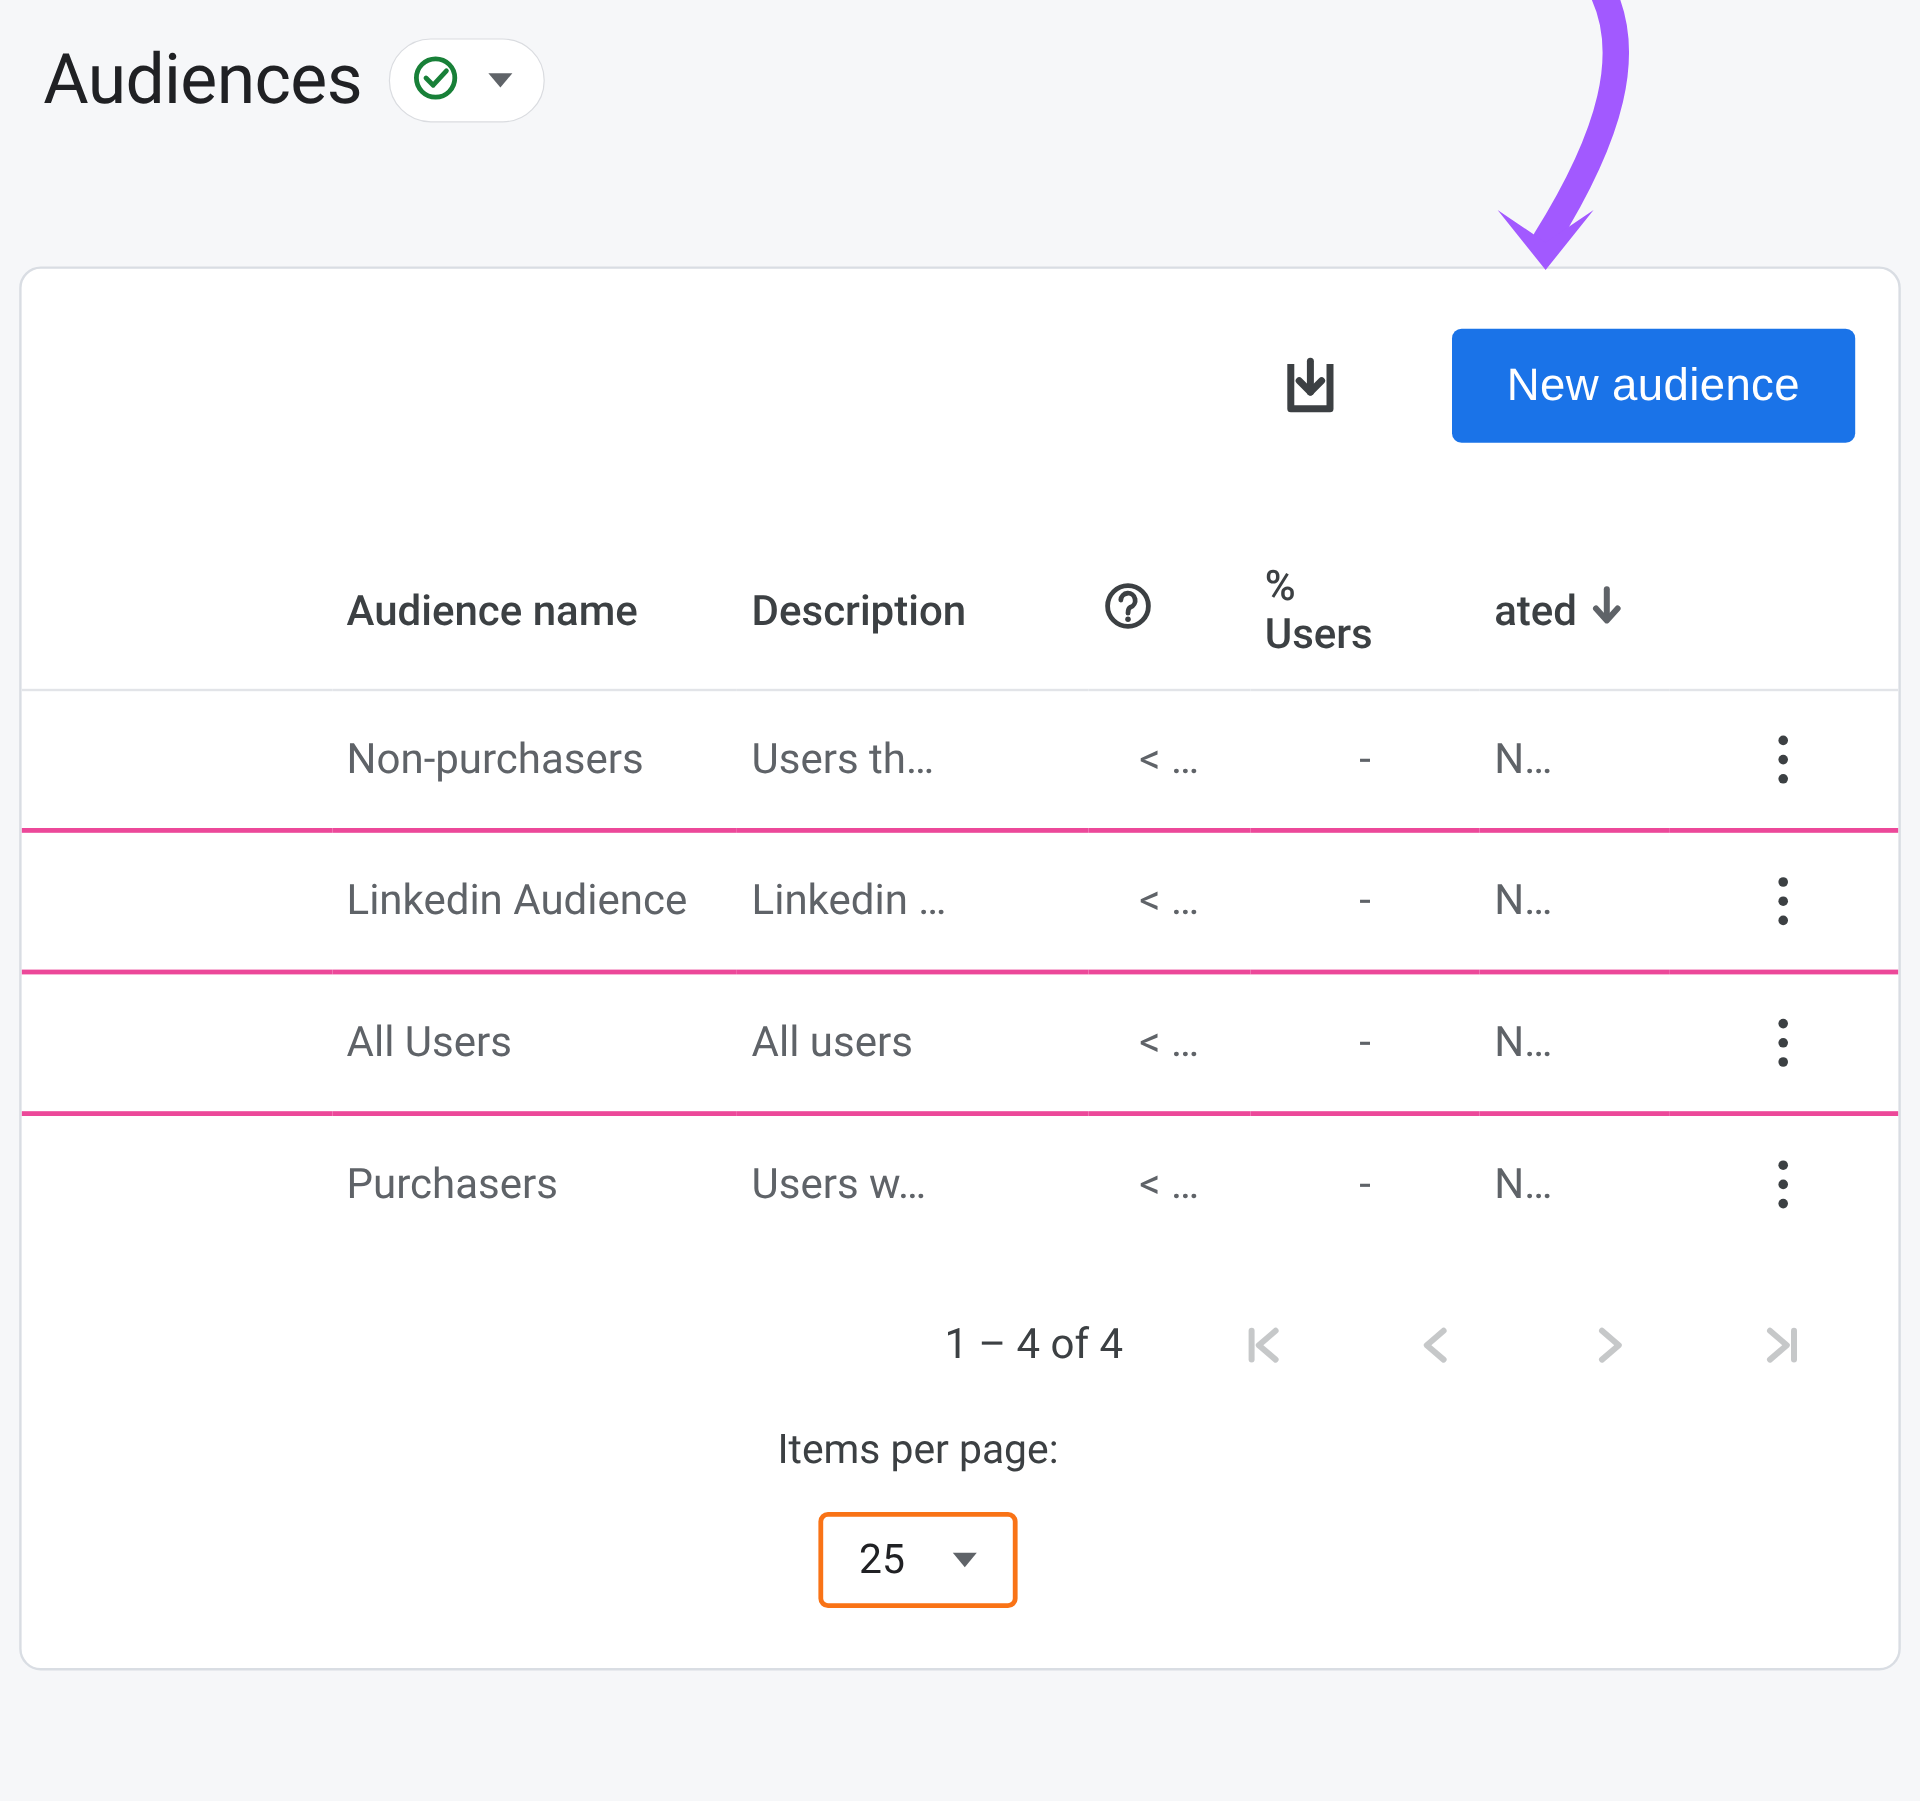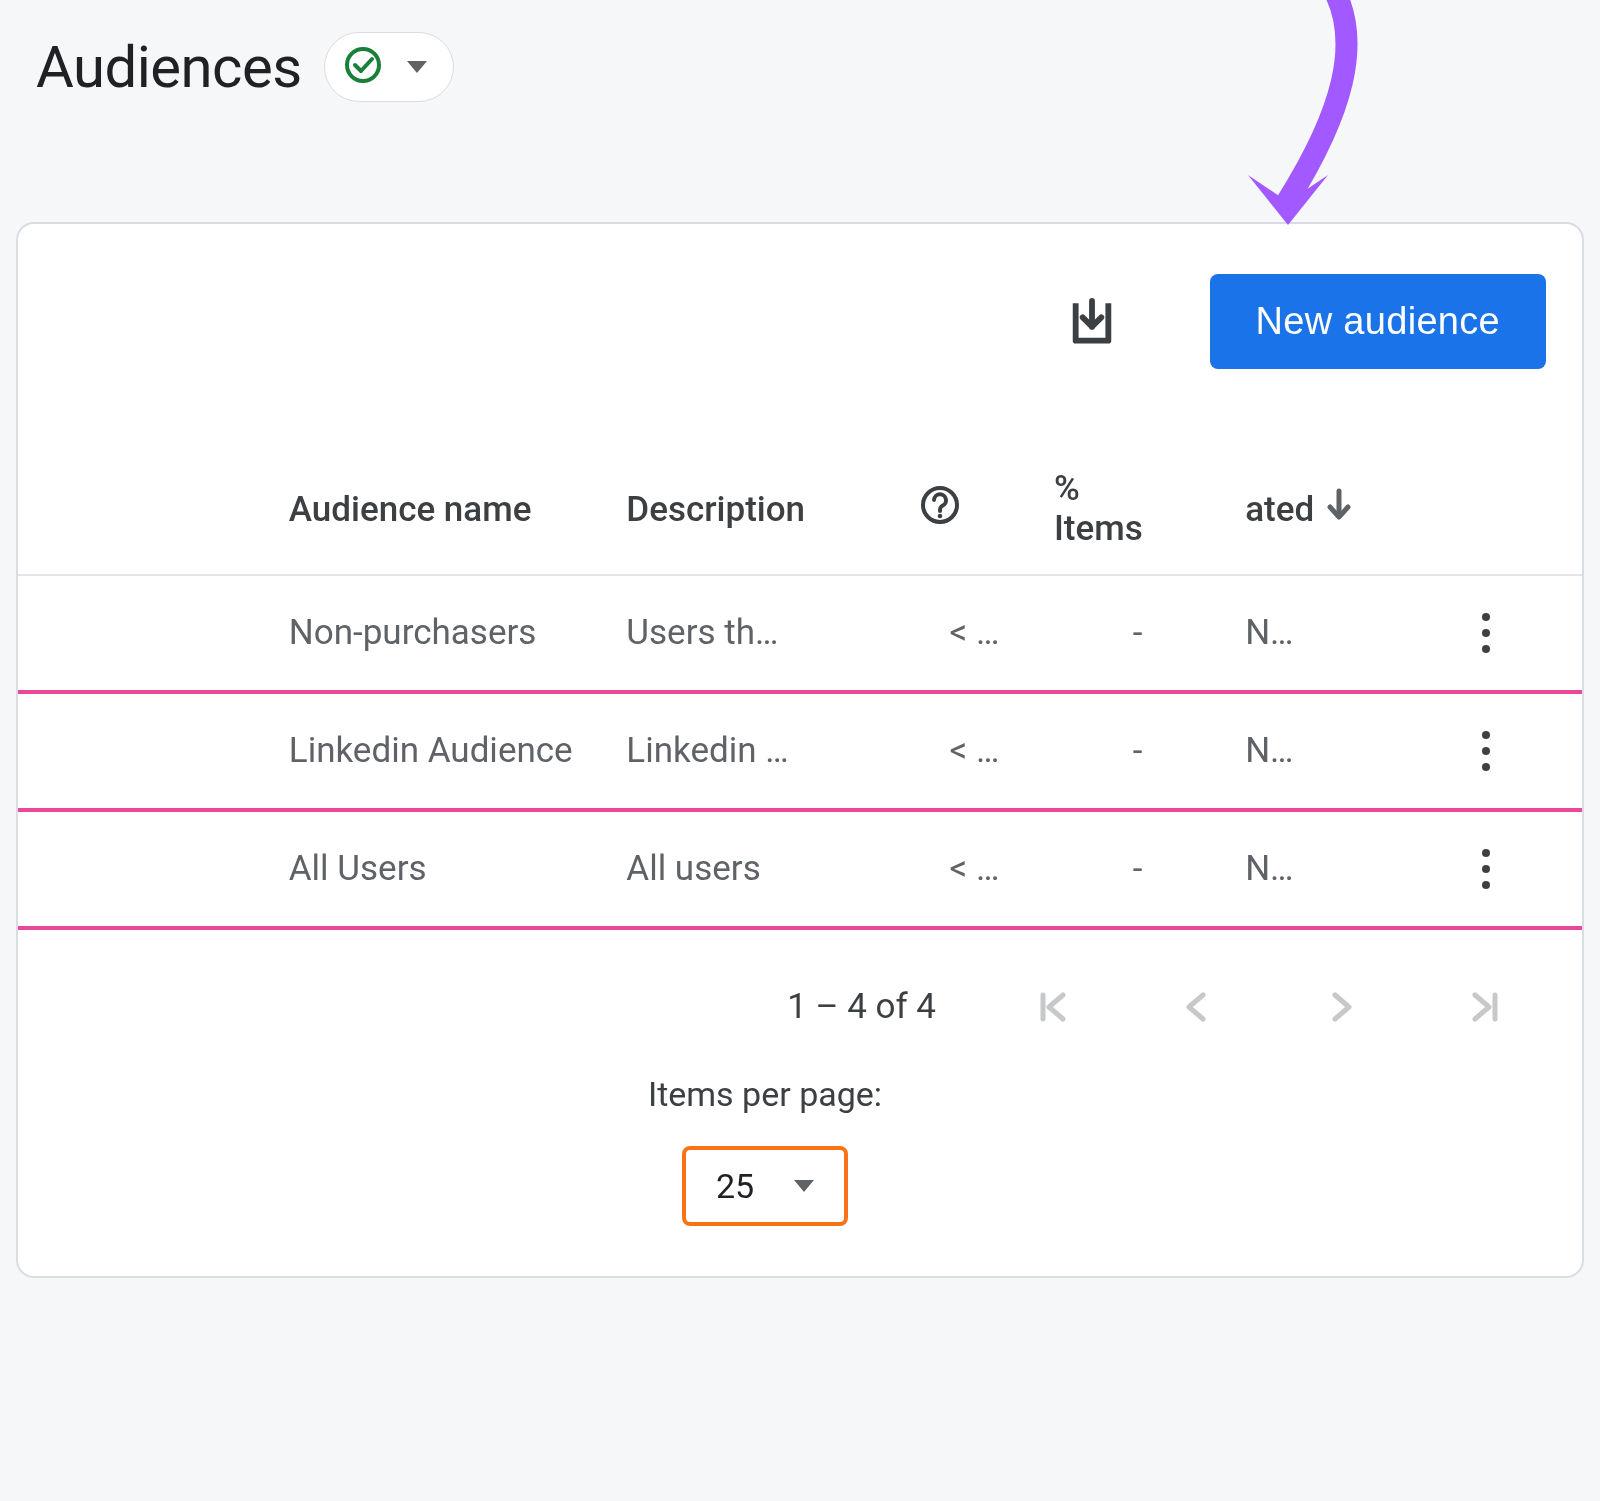--- a/index.html
+++ b/index.html
@@ -222,21 +222,21 @@
               <svg width="42" height="42" viewBox="0 0 42 42">
                 <circle cx="21" cy="21" r="17" stroke="#3c4043" stroke-width="4" fill="none"></circle>
                 <path d="M15 16 a6 6 0 1 1 8 6 c-2 1 -2 3 -2 5" stroke="#3c4043" stroke-width="4" fill="none" stroke-linecap="round"></path>
                 <circle cx="21" cy="32" r="2.3" fill="#3c4043"></circle>
               </svg>
             </span>
           </th>
           <th class="th-center">
             <div style="line-height:1.15;">
               <div>%</div>
-              <div>Items</div>
+              <div>Users</div>
             </div>
           </th>
           <th>
             <span class="sort-ind">
               <span>ated</span>
               <span class="sort-arrow">
                 <svg width="30" height="36" viewBox="0 0 30 36">
                   <path d="M15 4 v22" stroke="#5f6368" stroke-width="5" stroke-linecap="round"></path>
                   <path d="M6 20 l9 10 l9 -10" stroke="#5f6368" stroke-width="5" fill="none" stroke-linecap="round" stroke-linejoin="round"></path>
                 </svg>
@@ -285,20 +285,35 @@
             <td class="td-center">-</td>
             <td>N…</td>
             <td class="td-center">
               <div class="kebab">
                 <span></span>
                 <span></span>
                 <span></span>
               </div>
             </td>
           </tr>
+          <tr>
+            <td style="border-bottom: none;"></td>
+            <td class="name-cell" style="border-bottom: none;">Purchasers</td>
+            <td style="border-bottom: none;">Users w…</td>
+            <td class="td-center" style="border-bottom: none;">&lt; …</td>
+            <td class="td-center" style="border-bottom: none;">-</td>
+            <td style="border-bottom: none;">N…</td>
+            <td class="td-center" style="border-bottom: none;">
+              <div class="kebab">
+                <span></span>
+                <span></span>
+                <span></span>
+              </div>
+            </td>
+          </tr>
         </tbody>
     </table>
 
     <div class="pagination">
       <span class="pg-label">1 – 4 of 4</span>
       <span class="pg-btn disabled">
         <svg width="40" height="40" viewBox="0 0 40 40">
             <path d="M10 8 v24" stroke="#5f6368" stroke-width="5" stroke-linecap="round"></path>
             <path d="M30 8 L16 20 L30 32" stroke="#5f6368" stroke-width="5" fill="none" stroke-linecap="round" stroke-linejoin="round"></path>
           </svg>

